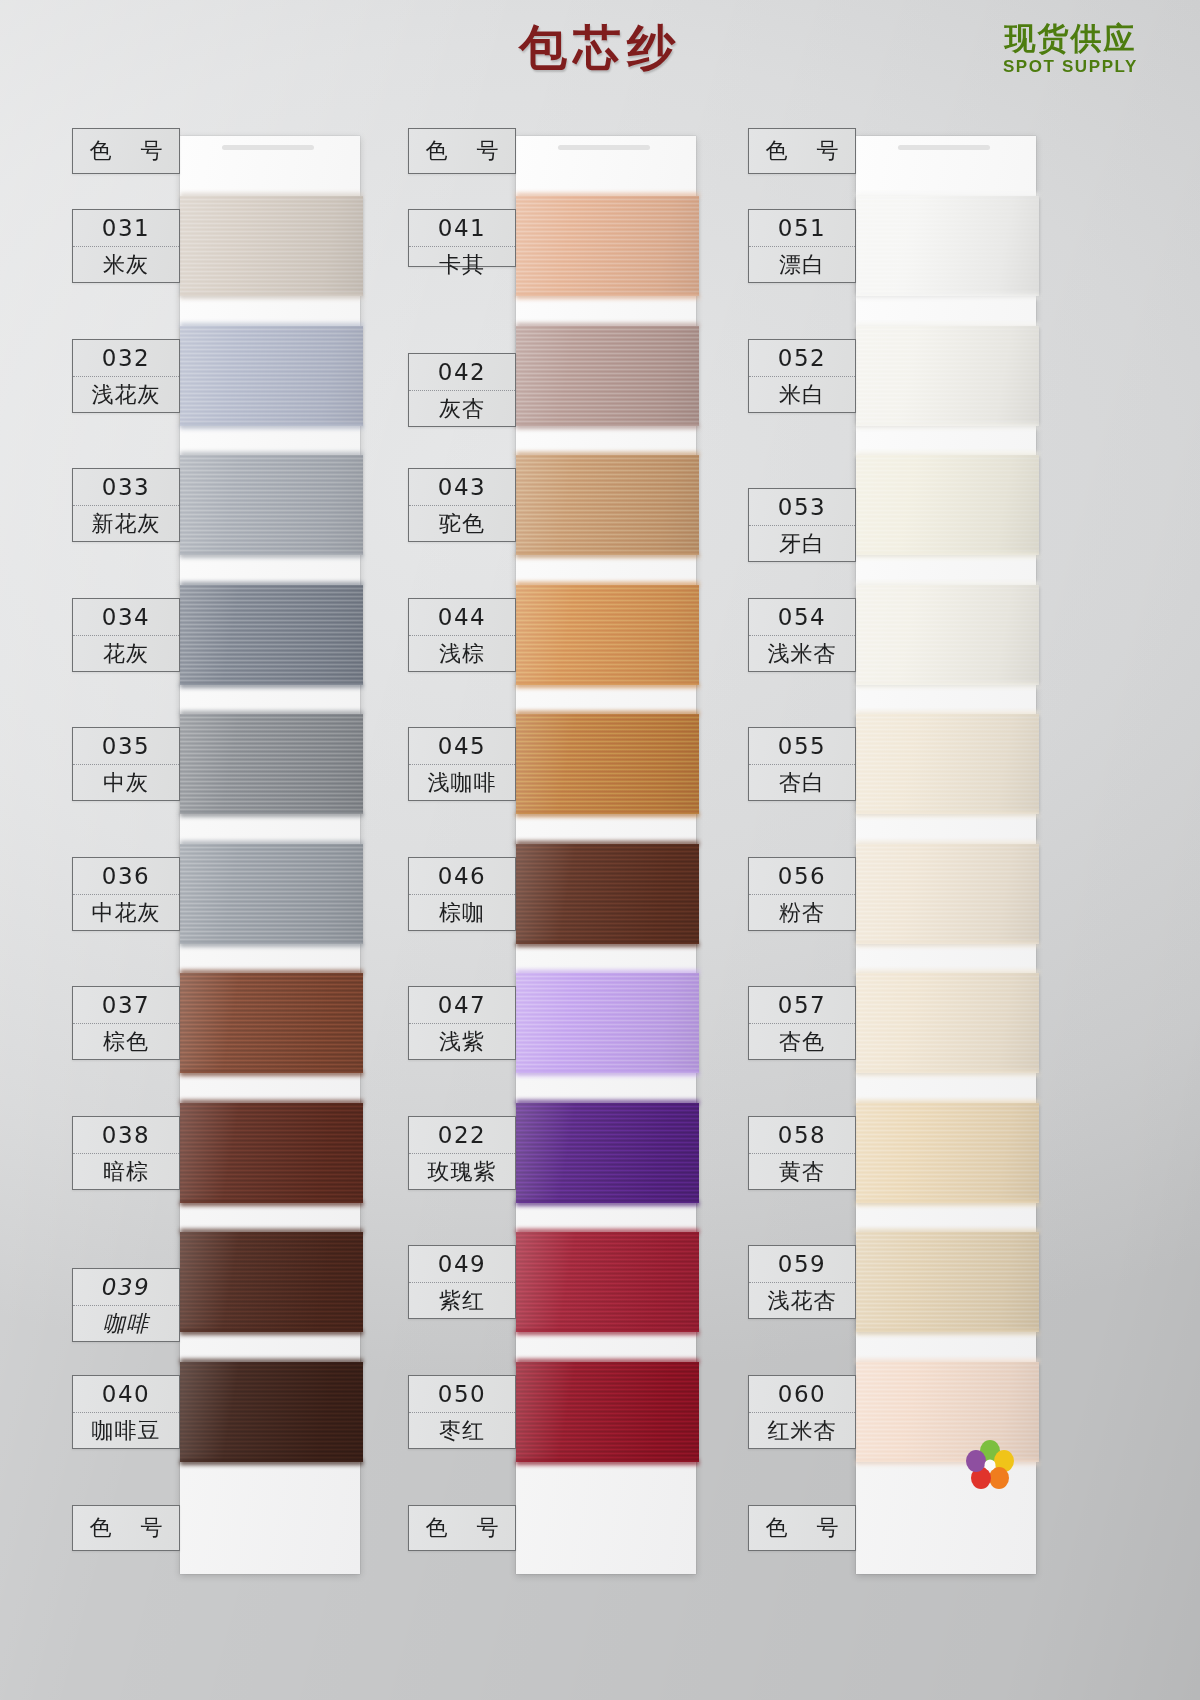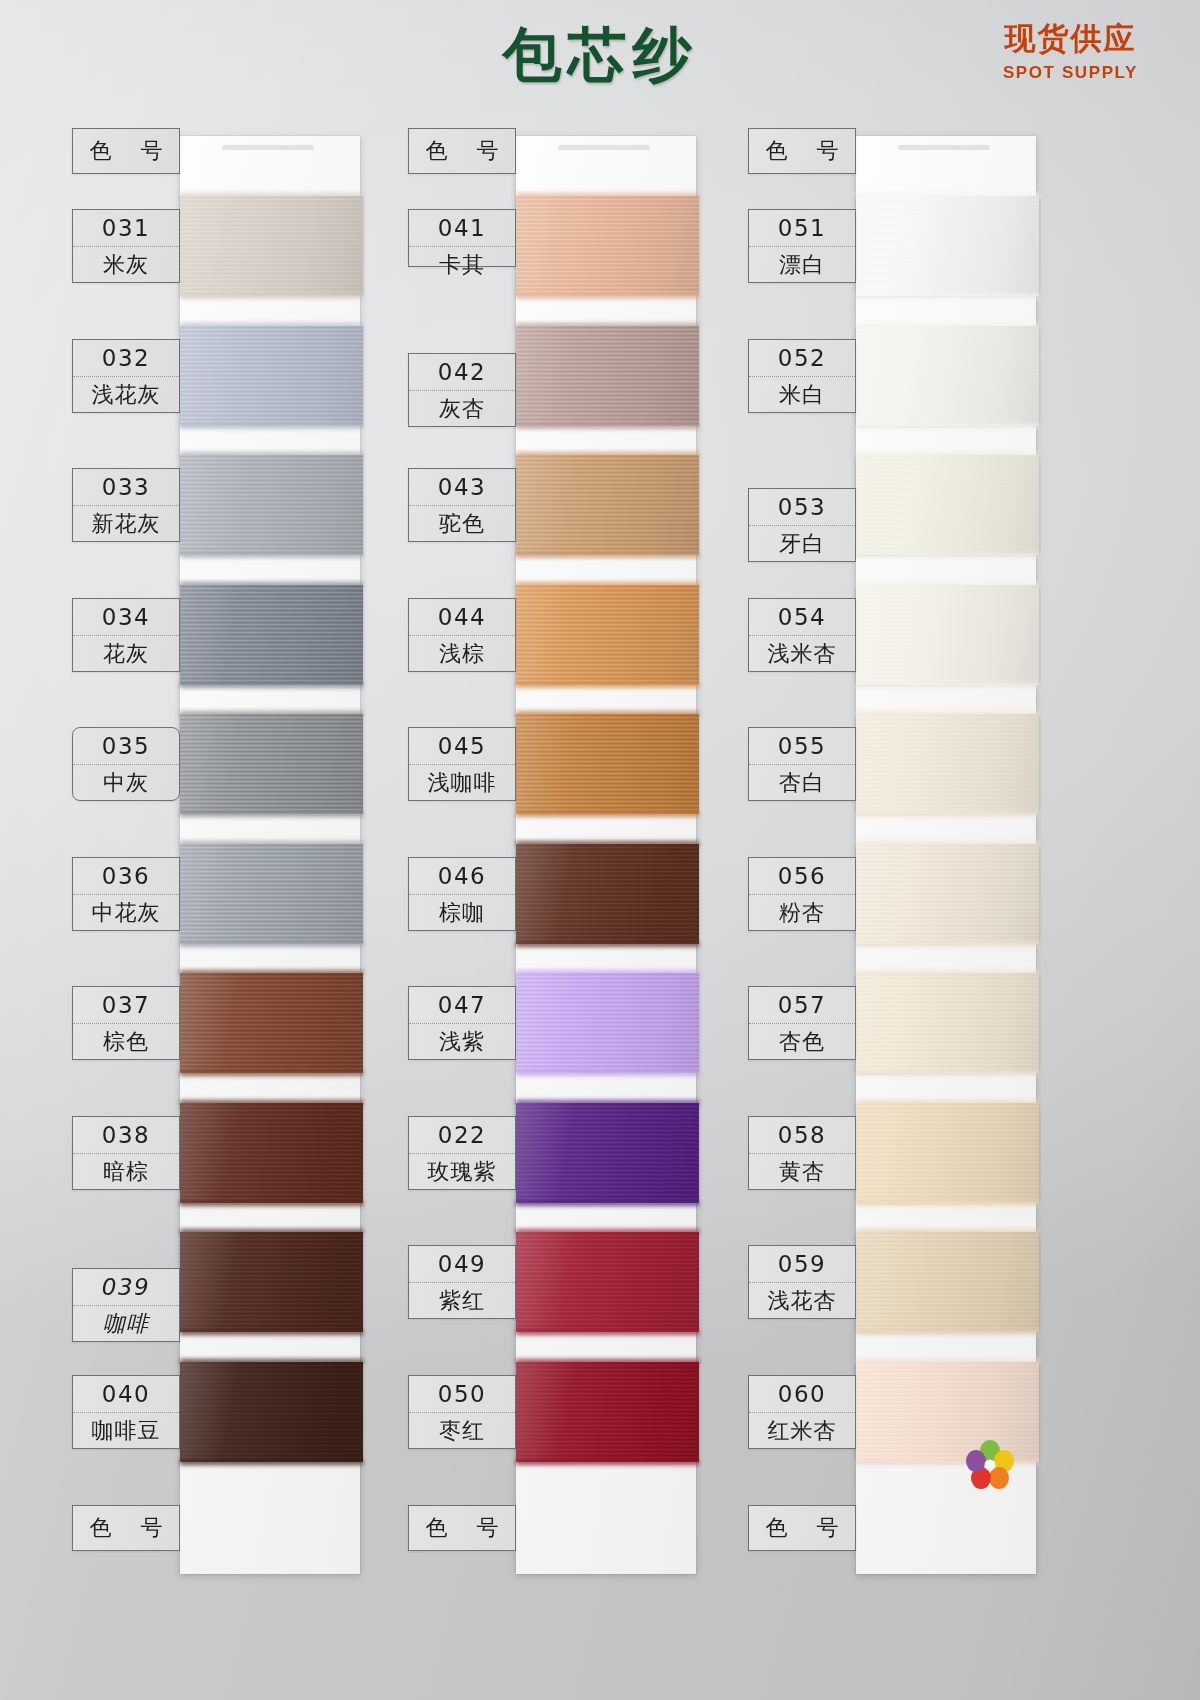--- a/index.html
+++ b/index.html
@@ -17,28 +17,28 @@
       radial-gradient(ellipse 1400px 900px at 42% 28%, #e6e7e8 0%, #dedfe0 48%, #d4d5d6 78%, #c9cacb 100%);
   }
   #backdrop:after{
     content:"";position:absolute;inset:0;
     background:linear-gradient(105deg, rgba(255,255,255,.35) 0%, rgba(255,255,255,0) 32%, rgba(0,0,0,.05) 88%, rgba(0,0,0,.09) 100%);
   }
   
   #header{position:absolute;left:0;top:0;width:1200px;height:110px;}
   #title{
     position:absolute;left:0;top:16px;width:1200px;text-align:center;
-    font-size:59px;font-weight:bold;color:#14532d;letter-spacing:6px;
+    font-size:48px;font-weight:bold;color:#7f1d1d;letter-spacing:6px;
     font-family:"DejaVu Sans","Liberation Sans",sans-serif;
     text-shadow:1px 2px 2px rgba(0,0,0,.18);
   }
-  #spot{position:absolute;right:62px;top:22px;text-align:center;color:#c2410c;}
+  #spot{position:absolute;right:62px;top:22px;text-align:center;color:#4d7c0f;}
   #spot .cn{font-size:31px;font-weight:bold;letter-spacing:2px;line-height:1.05;
     font-family:"DejaVu Sans","Liberation Sans",sans-serif;}
-  #spot .en{font-size:17px;font-weight:bold;letter-spacing:1.6px;margin-top:8px;}
+  #spot .en{font-size:17px;font-weight:bold;letter-spacing:1.6px;margin-top:2px;}
   
   .column{position:absolute;top:118px;width:370px;height:1470px;}
   #col0{left:72px;}
   #col1{left:408px;}
   #col2{left:748px;}
 
   
   .card{
     position:absolute;left:108px;top:18px;width:180px;height:1438px;
     background:linear-gradient(100deg,#fdfdfd 0%,#f7f7f7 40%,#efeff0 100%);
@@ -155,21 +155,21 @@
     <div class="label" style="top: 479.5px; height: 74px;">
       <div class="code">034</div>
       <div class="name">花灰</div>
     </div>
     <div class="swatch" style="top: 596px; height: 100px; background: rgb(138, 142, 147);">
       <div class="fuzztop" style="background: rgb(138, 142, 147);"></div>
       <div class="fiber"></div>
       <div class="sheen"></div>
       <div class="fuzzbot" style="background: rgb(138, 142, 147);"></div>
     </div>
-    <div class="label" style="top: 609px; height: 74px; border-radius: 8px;">
+    <div class="label" style="top: 609px; height: 74px;">
       <div class="code">035</div>
       <div class="name">中灰</div>
     </div>
     <div class="swatch" style="top: 725.5px; height: 100px; background: rgb(154, 160, 168);">
       <div class="fuzztop" style="background: rgb(154, 160, 168);"></div>
       <div class="fiber"></div>
       <div class="sheen"></div>
       <div class="fuzzbot" style="background: rgb(154, 160, 168);"></div>
     </div>
     <div class="label" style="top: 738.5px; height: 74px;">

